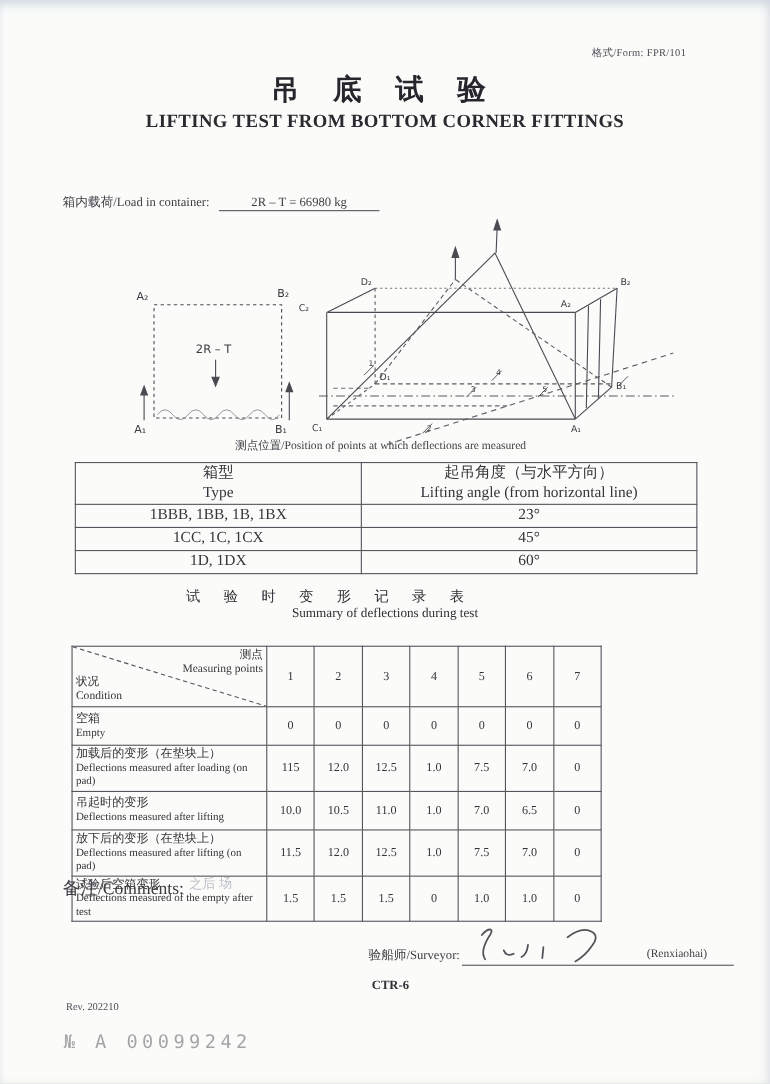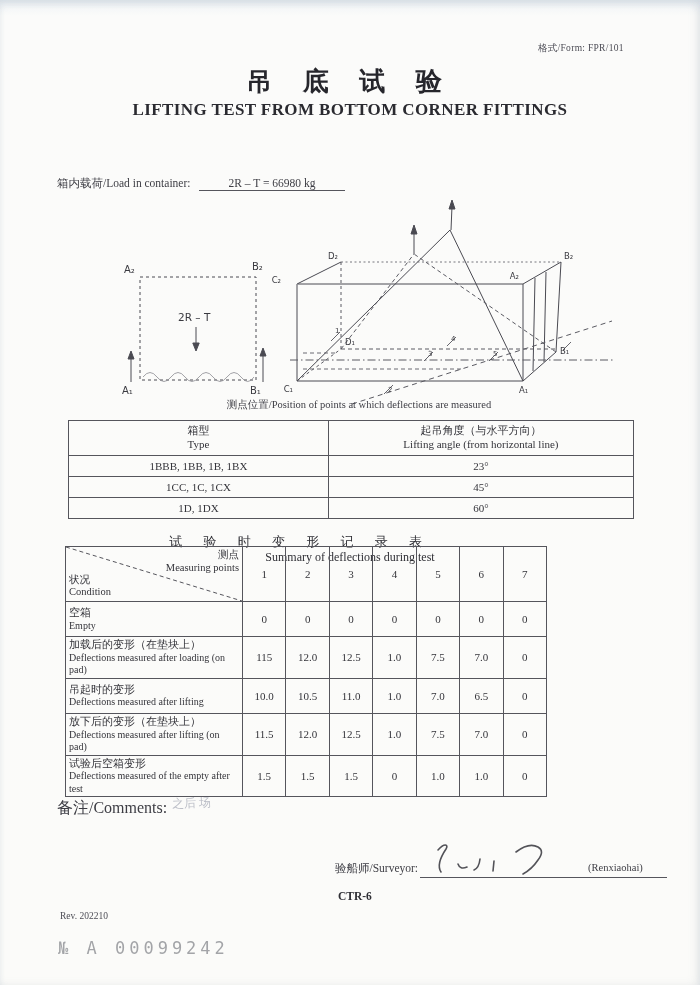--- a/index.html
+++ b/index.html
@@ -9,34 +9,34 @@
         box-shadow:inset -4px 0 8px rgba(120,130,145,.12), inset 0 4px 6px rgba(140,160,185,.18);
         color:#3a3a40;overflow:hidden;}
   .abs{position:absolute;}
   .form-no{left:538px;top:42px;width:130px;font-size:9.5px;color:#4c4c55;letter-spacing:.3px;}
   .title-zh{left:0;top:64px;width:700px;text-align:center;font-size:26px;font-weight:bold;
             letter-spacing:12px;color:#26262c;}
   .title-en{left:0;top:100px;width:700px;text-align:center;font-size:17px;font-weight:bold;
             letter-spacing:.4px;color:#2a2a30;}
   .load-line{left:57px;top:176px;font-size:11.5px;color:#3d3d44;}
   .load-value{display:inline-block;border-bottom:1px solid #55555c;padding:0 30px 1px 30px;margin-left:8px;}
-  .caption{left:49px;top:398px;width:620px;text-align:center;font-size:10.5px;color:#3d3d44;}
+  .caption{left:36px;top:398px;width:620px;text-align:center;font-size:10.5px;color:#3d3d44;}
 
   table{border-collapse:collapse;}
-  .t1{left:68px;top:420px;width:566px;font-size:11px;color:#34343a;}
+  .t1{left:68px;top:420px;width:566px;font-size:14px;color:#34343a;}
   .t1 th,.t1 td{border:1px solid #55555c;text-align:center;vertical-align:middle;padding:1px 2px;}
   .t1 th{font-weight:normal;height:32px;line-height:1.25;}
   .t1 td{height:18px;}
   .t1 .c-type{width:46%;}
   .t1 .c-angle{width:54%;}
 
   .sum-zh{left:0;top:533px;width:600px;text-align:center;font-size:13px;letter-spacing:9px;color:#2e2e34;}
   .sum-en{left:0;top:550px;width:700px;text-align:center;font-size:12px;color:#2e2e34;}
 
-  .t2{left:65px;top:546px;width:482px;font-size:11px;color:#34343a;table-layout:fixed;}
+  .t2{left:65px;top:587px;width:482px;font-size:11px;color:#34343a;table-layout:fixed;}
   .t2 th,.t2 td{border:1px solid #55555c;vertical-align:middle;padding:0;}
   .t2 .corner{position:relative;height:54px;width:177px;font-weight:normal;}
   .corner svg{position:absolute;left:0;top:0;width:100%;height:100%;}
   .corner .pts{position:absolute;right:3px;top:2px;text-align:right;line-height:1.2;font-size:10.5px;}
   .corner .cond{position:absolute;left:3px;bottom:2px;text-align:left;line-height:1.2;font-size:10.5px;}
   .t2 .colnum{text-align:center;font-weight:normal;font-size:11px;}
   .t2 td.lbl{padding:1px 3px;line-height:1.25;height:32px;}
   .t2 td.lbl .zh{font-size:11px;}
   .t2 td.lbl .en{font-size:10px;}
   .t2 td.val{text-align:center;}

